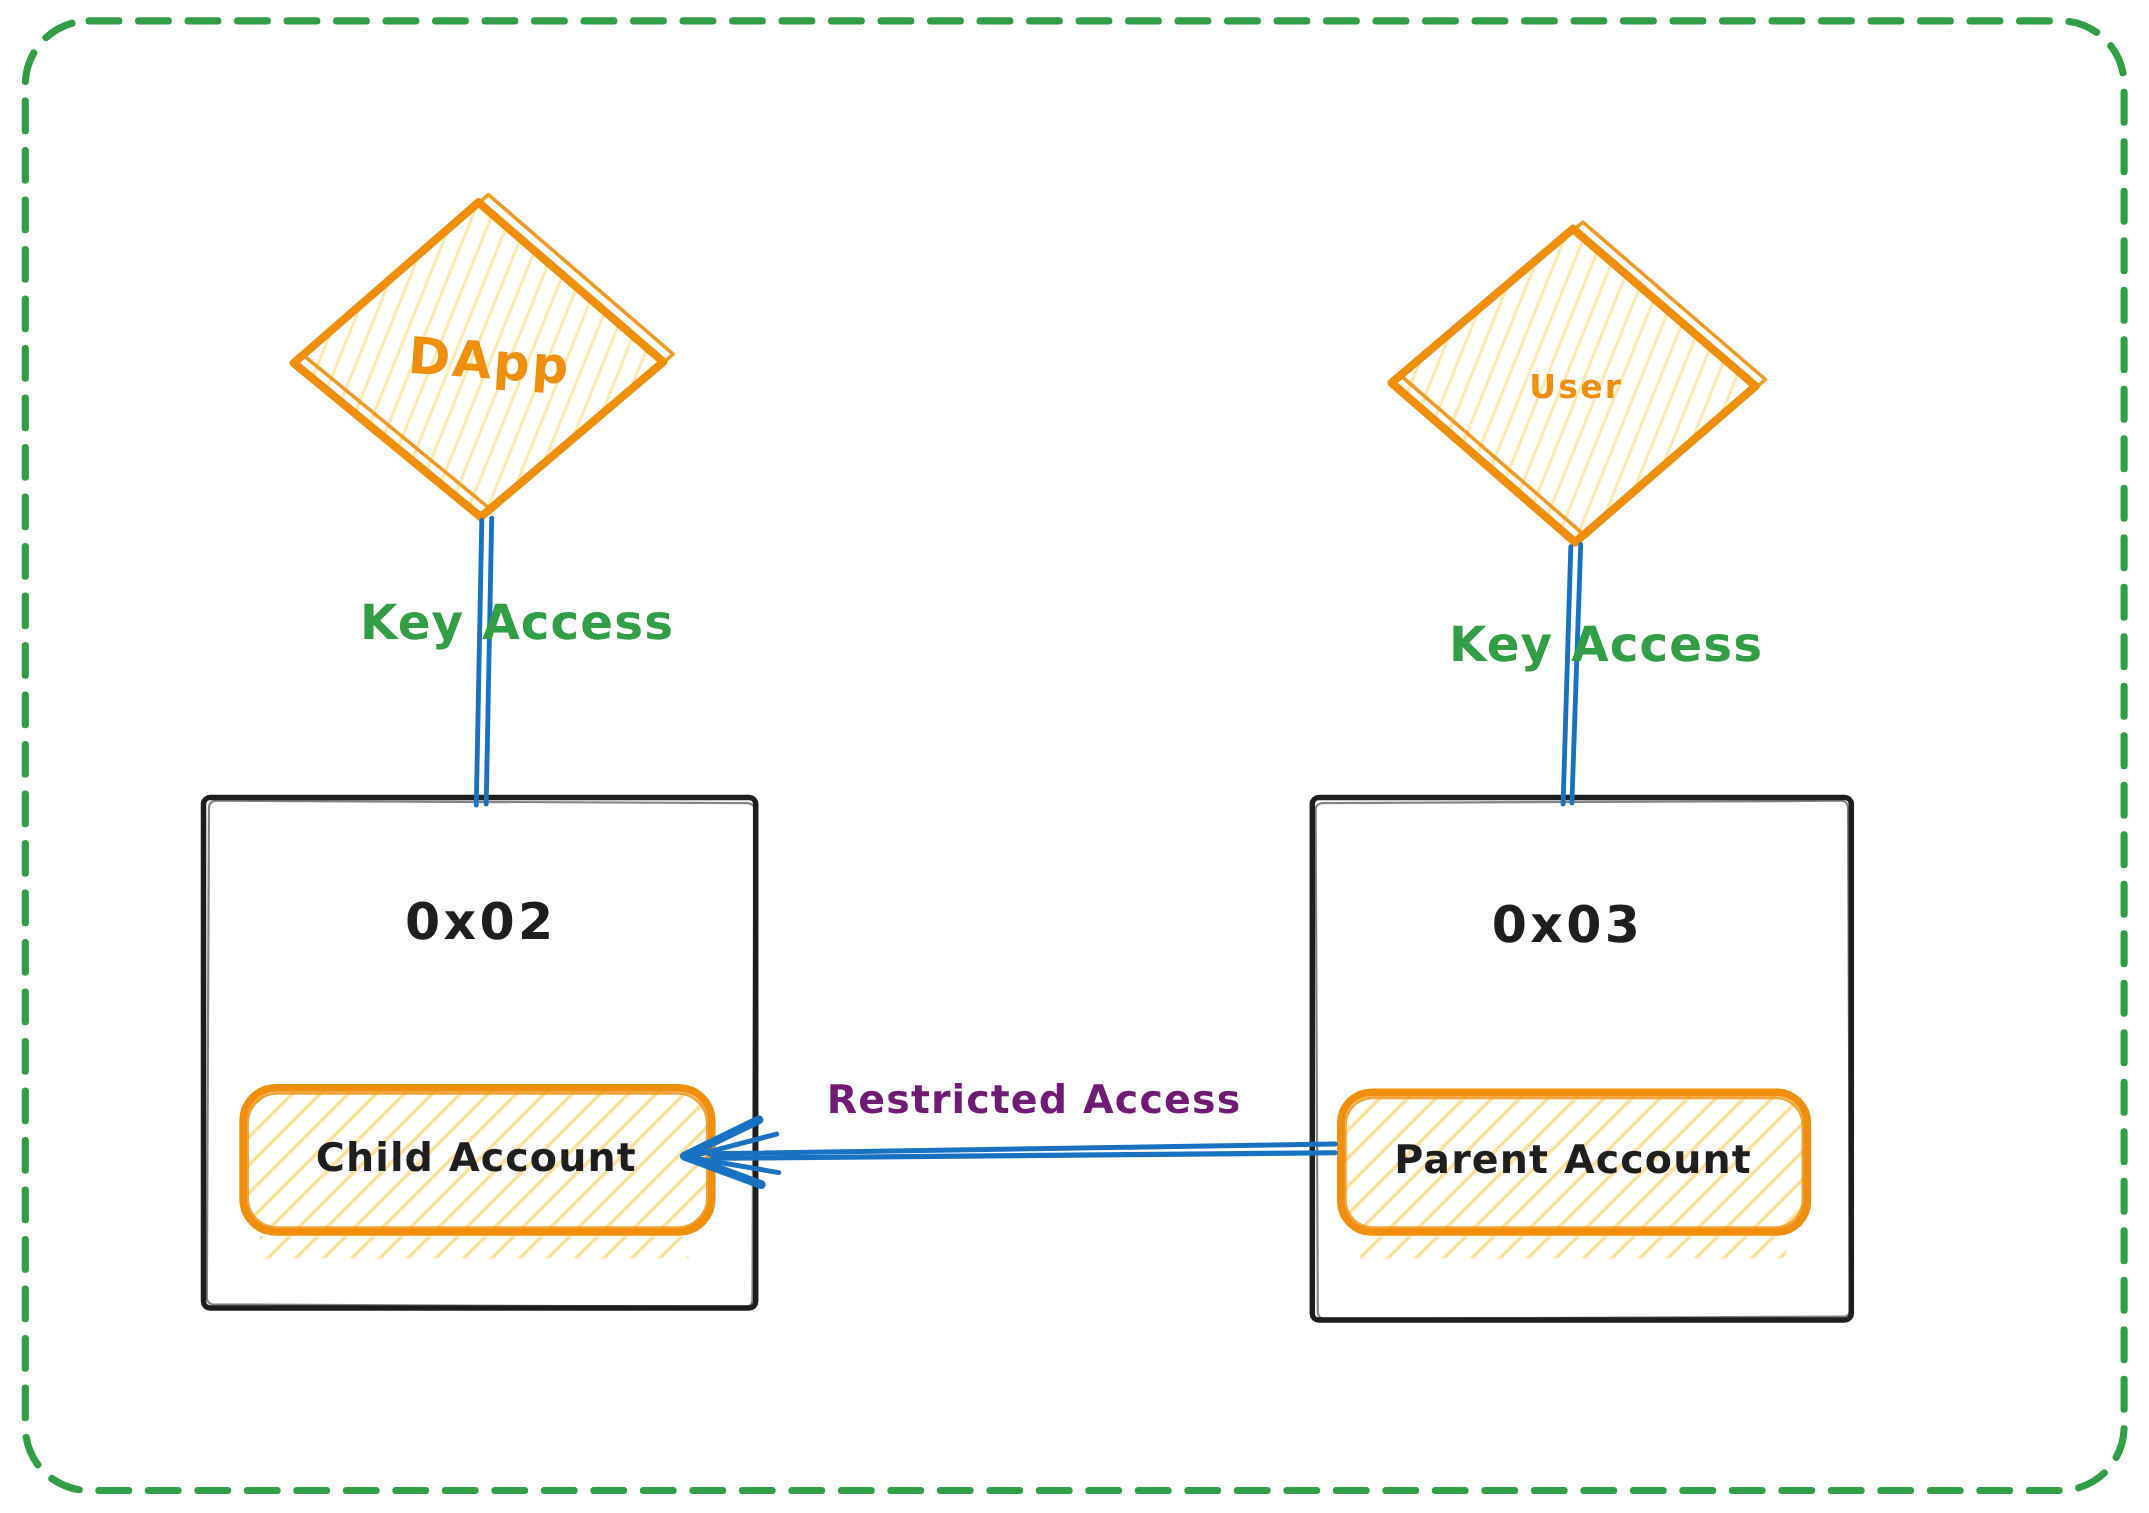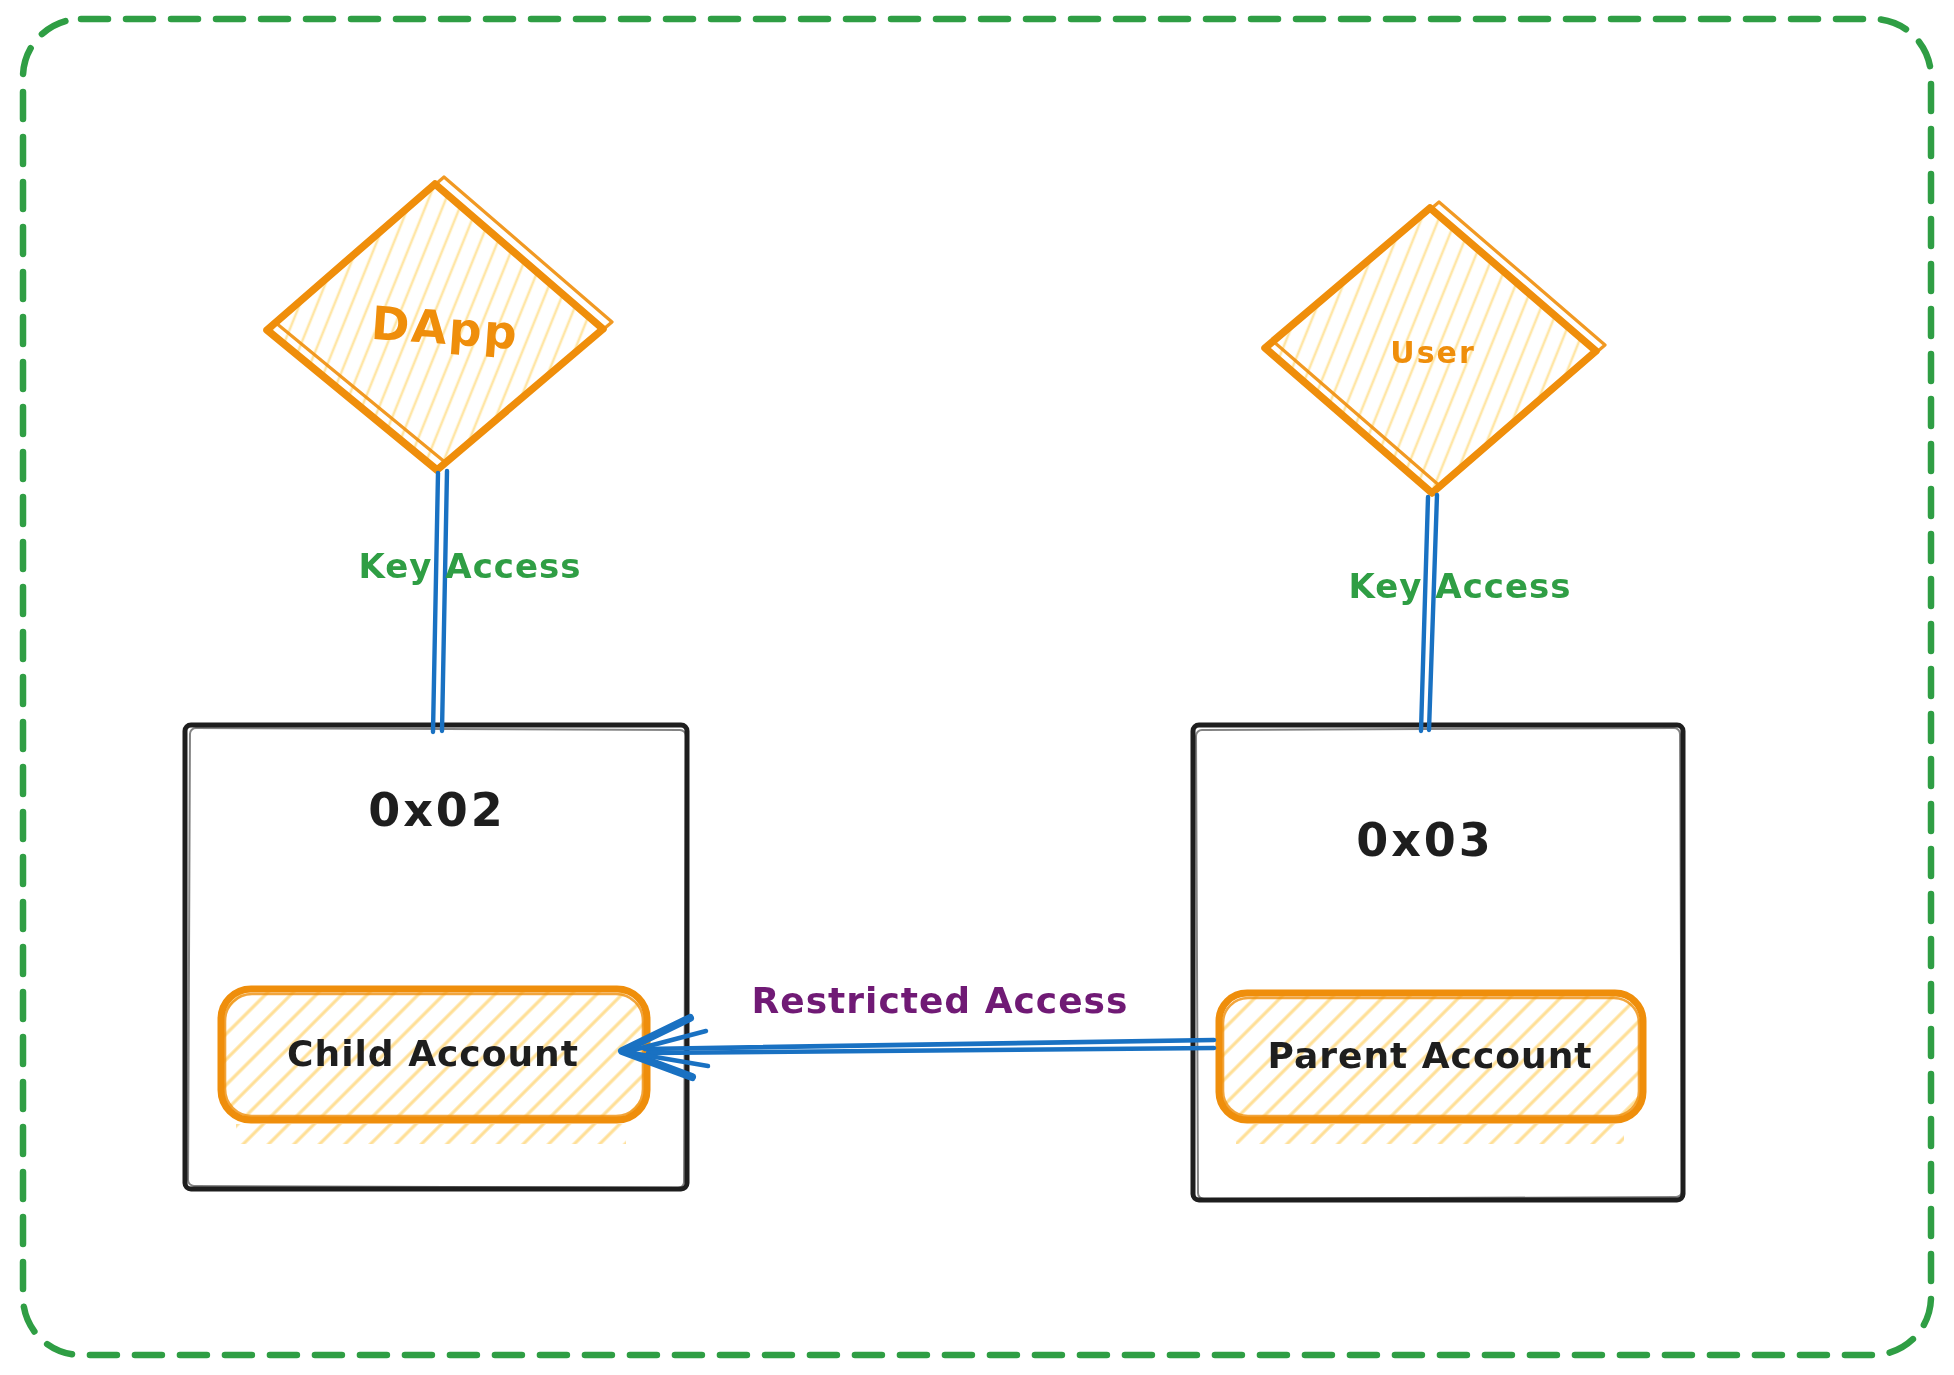--- a/index.html
+++ b/index.html
@@ -13,25 +13,25 @@
   #scene{position:absolute;left:0;top:0;width:1954px;height:1375px;}
   .lbl{
     position:absolute;
     transform:translate(-50%,-50%);
     white-space:nowrap;
     font-family:"DejaVu Sans",sans-serif;
     user-select:none;
   }
   .lbl-dapp{left:445px;top:328px;font-size:46px;font-weight:700;color:#ef8e0b;transform:translate(-50%,-50%) rotate(4deg);letter-spacing:2px;}
   .lbl-user{left:1433px;top:352px;font-size:30px;font-weight:700;color:#ef8e0b;letter-spacing:2px;}
-  .lbl-key{font-size:34px;font-weight:600;color:#2f9e44;letter-spacing:1px;}
+  .lbl-key{font-size:44px;font-weight:600;color:#2f9e44;letter-spacing:1px;}
   .lbl-key-left{left:470px;top:566px;}
   .lbl-key-right{left:1460px;top:586px;}
   .lbl-addr{font-size:46px;font-weight:600;color:#1e1e1e;letter-spacing:3px;}
-  .lbl-addr-left{left:437px;top:810px;}
+  .lbl-addr-left{left:437px;top:838px;}
   .lbl-addr-right{left:1425px;top:840px;text-align:right;}
   .lbl-box{font-size:36px;font-weight:600;color:#1e1e1e;letter-spacing:1px;}
   .lbl-child{left:433px;top:1053px;}
   .lbl-parent{left:1430px;top:1055px;}
   .lbl-restricted{left:940px;top:1000px;font-size:36px;font-weight:600;color:#701a75;letter-spacing:1px;}
 </style>
 </head>
 <body>
 
 <div id="canvas">

